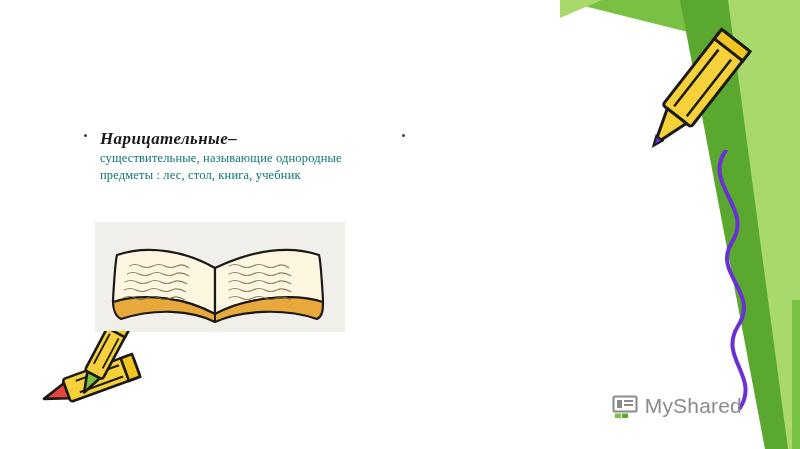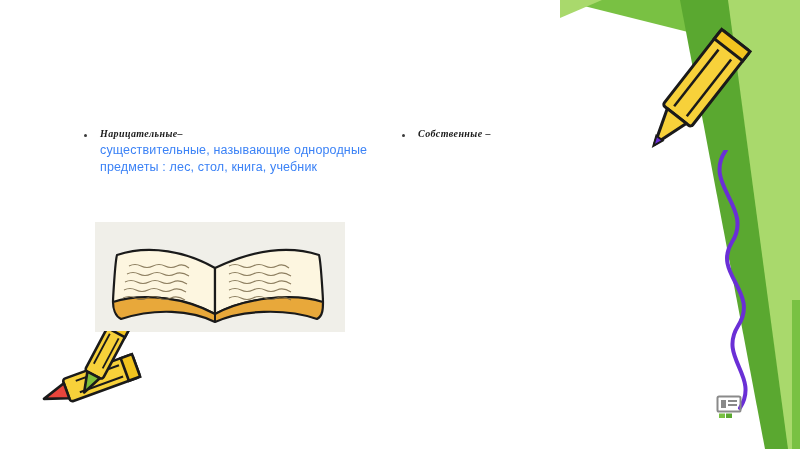--- a/index.html
+++ b/index.html
@@ -54,30 +54,30 @@
     top: 6px;
     width: 3px;
     height: 3px;
     background: #3b3b3b;
     border-radius: 50%;
   }
   .heading {
     font-family: "Liberation Serif", serif;
     font-style: italic;
     font-weight: bold;
-    font-size: 10px;
+    font-size: 17px;
     color: #1a1a1a;
     letter-spacing: 0.4px;
     margin: 0 0 1px 0;
     line-height: 1.25;
   }
   .body-text {
-    font-family: Liberation Sans, sans-serif;
+    font-family: Liberation Serif, serif;
     font-size: 12.5px;
-    color: #3b82f6;
+    color: #0f766e;
     line-height: 1.36;
     letter-spacing: 0.15px;
     margin: 0;
     white-space: pre-line;
   }
 
   
   .book-figure {
     position: absolute;
     left: 95px;
@@ -153,21 +153,20 @@
   <div class="columns">
 
     <div class="col col-left">
       <span class="bullet"></span>
       <p class="heading">Нарицательные–</p>
       <p class="body-text">существительные, называющие однородные предметы : лес, стол, книга, учебник</p>
     </div>
 
     <div class="col col-right">
       <span class="bullet"></span>
-      <p class="heading">Собственные –</p>
     </div>
 
   </div>
 
   <div class="book-figure">
     <div class="book-bg"></div>
     <svg viewBox="0 0 250 110" width="250" height="110" style="position:absolute;inset:0;">
 
       <path d="M18 80 C18 78 20 40 22 33 C55 22 92 30 120 46 L120 92 C92 76 52 70 22 82 Z" fill="#fdf6e0" stroke="#1a1a1a" stroke-width="2.2" stroke-linejoin="round"></path>
 
@@ -230,15 +229,16 @@
 
   <div class="logo">
     <svg class="logo-mark" viewBox="0 0 26 26">
       <rect x="1.5" y="3.5" width="23" height="15" rx="1.6" fill="none" stroke="#8a8a8a" stroke-width="2"></rect>
       <rect x="5" y="7" width="5" height="8" fill="#8a8a8a"></rect>
       <rect x="12" y="7" width="9" height="2" fill="#8a8a8a"></rect>
       <rect x="12" y="11" width="9" height="2" fill="#8a8a8a"></rect>
       <rect x="3" y="20.5" width="6" height="4.5" fill="#79c143"></rect>
       <rect x="10" y="20.5" width="6" height="4.5" fill="#5aa830"></rect>
     </svg>
+    <span class="logo-text">MyShared</span>
   </div>
 
 </div>
 
 </body></html>

